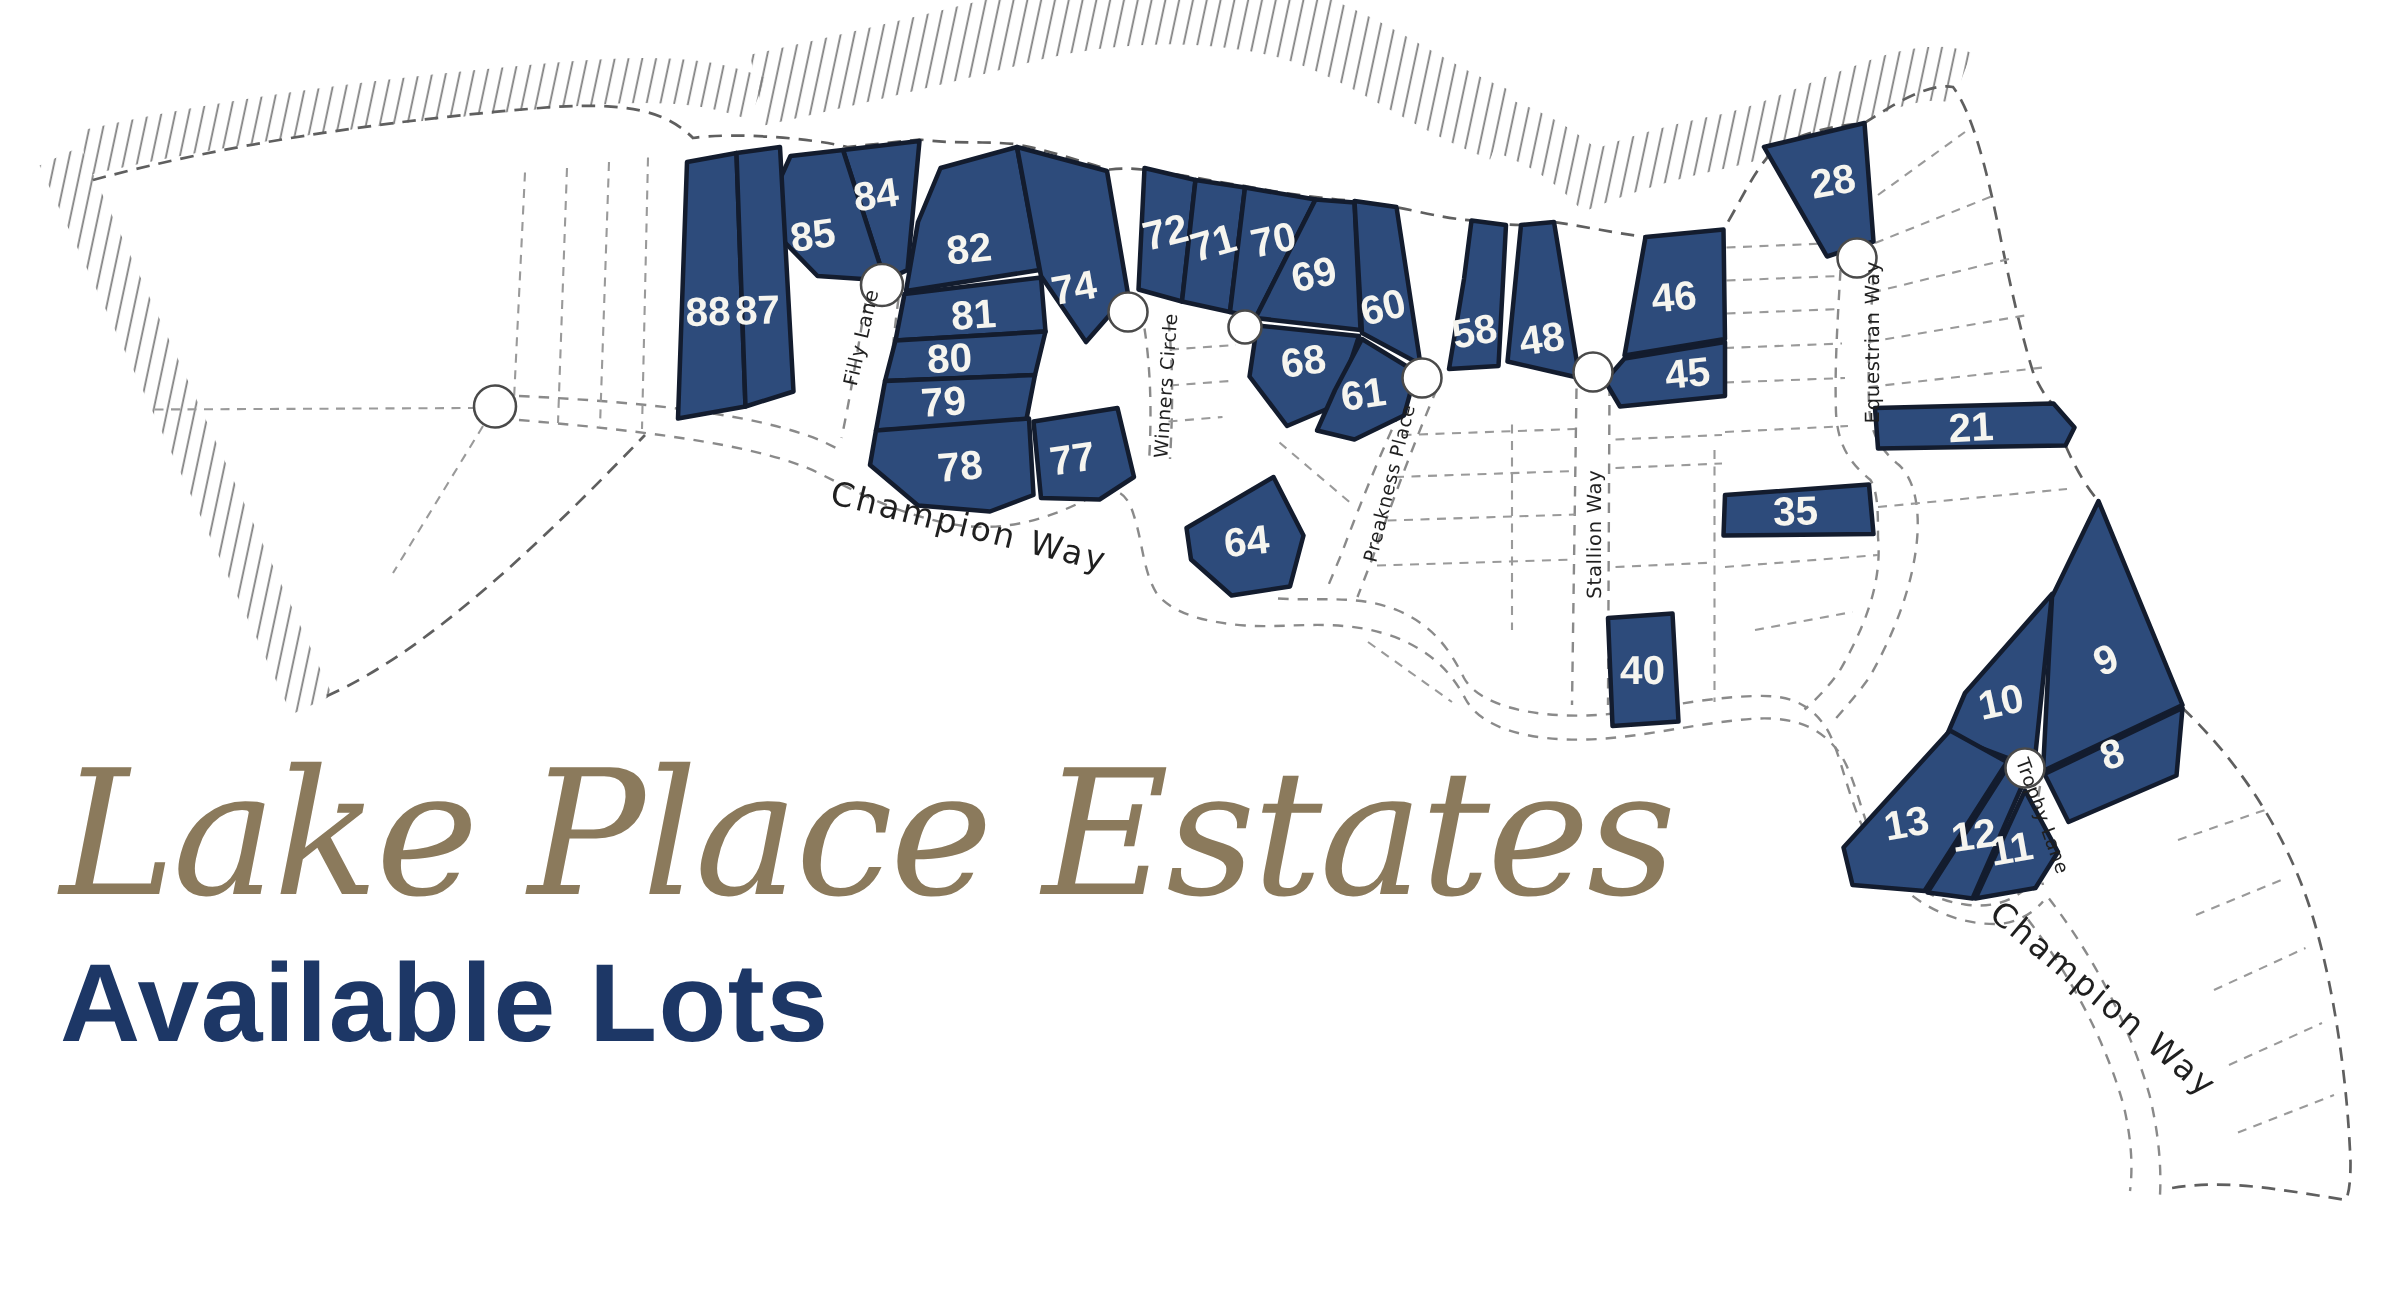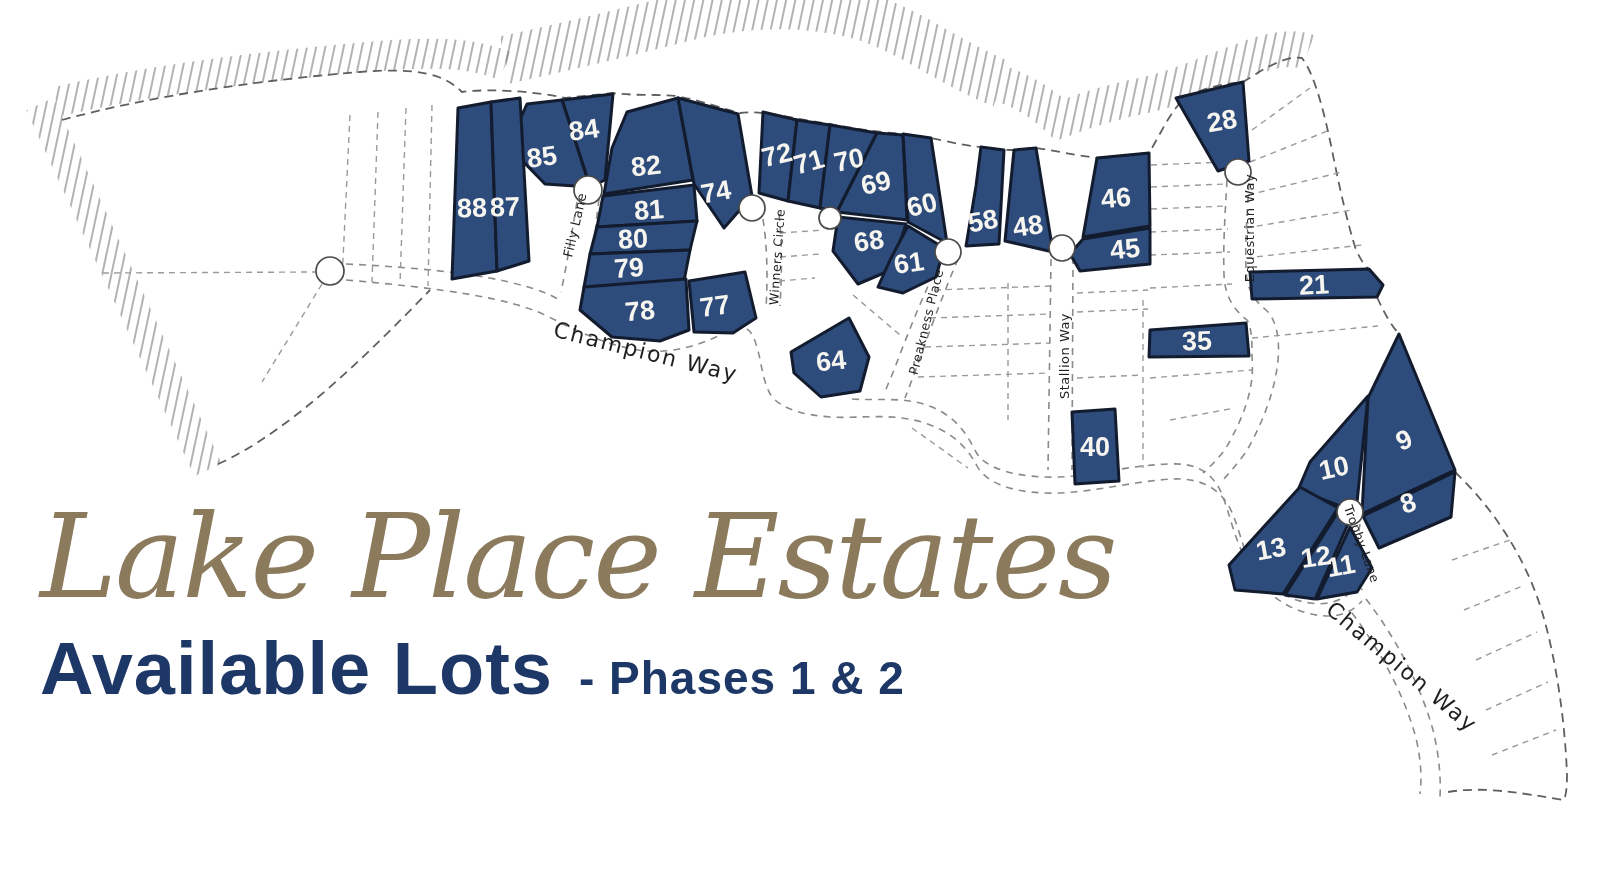--- a/index.html
+++ b/index.html
@@ -12,21 +12,21 @@
   .road-edge{fill:none;stroke:#8a8a8a;stroke-width:1.6;stroke-dasharray:7 6;}
   .hatch-band{fill:none;stroke:url(#hatch);}
   .culdesac{fill:#ffffff;stroke:#4a4a4a;stroke-width:1.7;}
   .lot{stroke:#131c2e;stroke-width:3;stroke-linejoin:round;}
   .lot-num{font-family:"Liberation Sans",sans-serif;font-weight:bold;text-anchor:middle;}
   .street-label{font-family:"DejaVu Sans",sans-serif;fill:#1f1f1f;text-anchor:middle;}
   
   #title-block{position:absolute;left:40px;top:496px;width:1100px;pointer-events:none;}
   #estate-name{font-family:"DejaVu Serif",serif;font-style:italic;font-size:116px;
                line-height:1.05;letter-spacing:-2px;white-space:nowrap;}
-  #subtitle-row{display:flex;align-items:baseline;margin-top:14px;}
+  #subtitle-row{display:flex;align-items:baseline;margin-top:14px;justify-content:space-between;}
   #available-lots{font-family:"Liberation Sans",sans-serif;font-weight:700;font-size:74px;
                   letter-spacing:1px;line-height:1;white-space:nowrap;}
   #phase-label{font-family:"Liberation Sans",sans-serif;font-weight:700;font-size:46px;
                margin-left:26px;letter-spacing:1px;white-space:nowrap;}
 </style>
 </head>
 <body>
 
 <div id="stage">
 
@@ -211,17 +211,16 @@
         <text class="lot-num" x="1271" y="549" font-size="27" fill="#f6f5ef" dominant-baseline="central" transform="rotate(-10 1271 549)">13</text>
         <text class="lot-num" x="1316" y="557" font-size="27" fill="#f6f5ef" dominant-baseline="central" transform="rotate(-8 1316 557)">12</text>
         <text class="lot-num" x="1341" y="566" font-size="27" fill="#f6f5ef" dominant-baseline="central" transform="rotate(-10 1341 566)">11</text>
       </g>
   </svg>
 
   <div id="title-block">
     <div id="estate-name" style="color: rgb(139, 122, 92);">Lake Place Estates</div>
     <div id="subtitle-row">
       <span id="available-lots" style="color: rgb(29, 55, 102);">Available Lots</span>
-      <span id="phase-label" style="color: rgb(29, 55, 102);">- Phases 1 &amp; 2</span>
     </div>
   </div>
 
 </div>
 
 </body></html>

